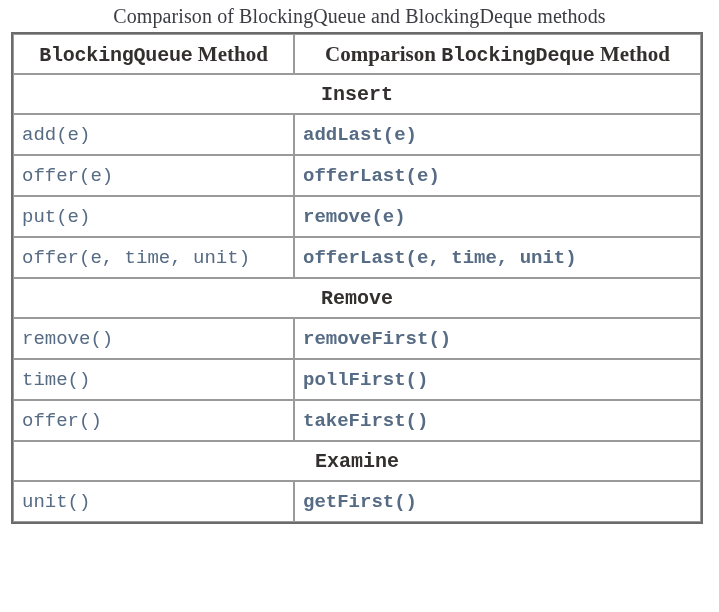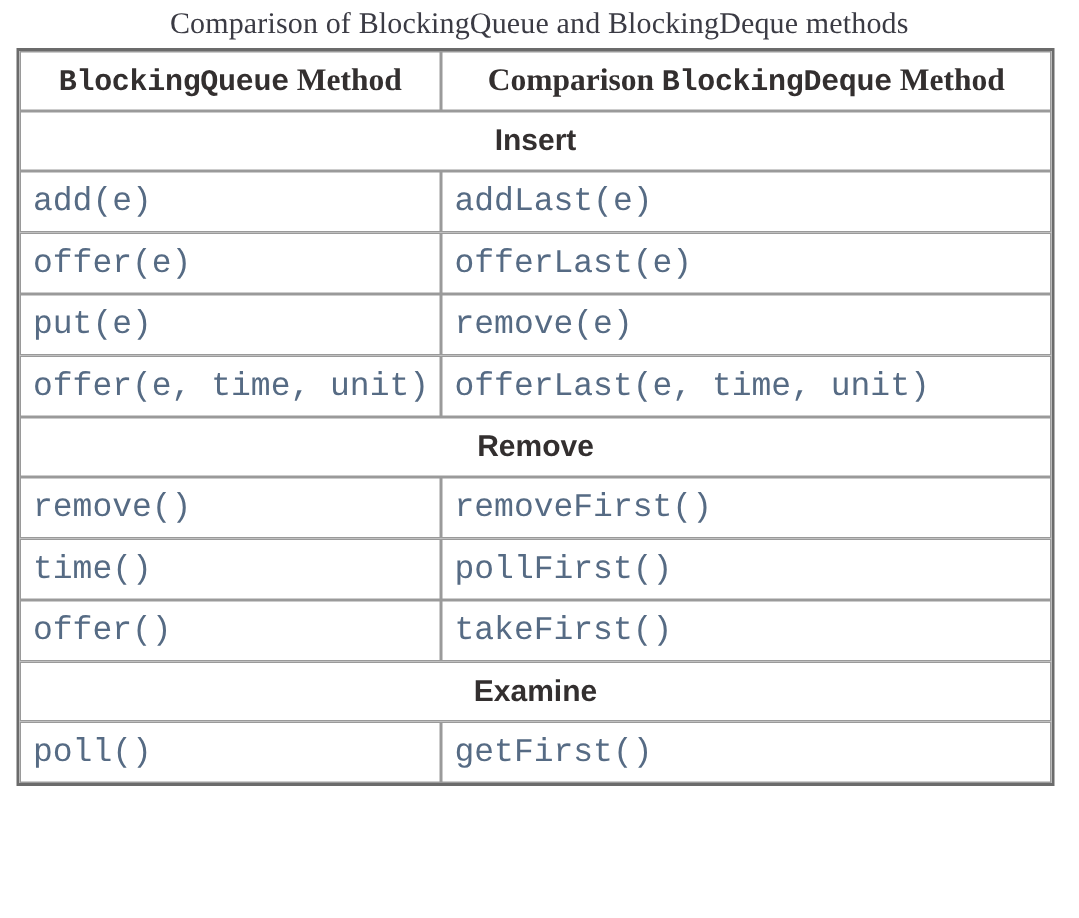--- a/index.html
+++ b/index.html
@@ -66,37 +66,38 @@
   tr.head th .mono {
     font-family: "Liberation Mono", "DejaVu Sans Mono", monospace;
     font-weight: bold;
     font-size: 20px;
     letter-spacing: -0.2px;
   }
   
   tr.section td {
     height: 38px;
     text-align: center;
-    font-family: Liberation Sans, sans-serif;
+    font-family: Liberation Mono, monospace;
     font-weight: bold;
     font-size: 20px;
     color: #332f2f;
   }
   
   tr.data td {
     height: 39px;
     font-family: "Liberation Mono", "DejaVu Sans Mono", monospace;
-    font-size: 22px;
+    font-size: 19px;
     color: #566b84;
     text-align: left;
     white-space: pre;
     letter-spacing: 0px;
   }
   tr.data td.right {
     color: #566b84;
+    font-weight: bold;
   }
 </style>
 </head>
 <body>
 
 <div id="page">
 
   <div id="caption">Comparison of BlockingQueue and BlockingDeque methods</div>
 
   <div id="table-wrap">
@@ -146,21 +147,21 @@
         </tr>
         <tr class="data">
           <td>offer()</td>
           <td class="right">takeFirst()</td>
         </tr>
 
         <tr class="section">
           <td colspan="2">Examine</td>
         </tr>
         <tr class="data">
-          <td>poll()</td>
+          <td>unit()</td>
           <td class="right">getFirst()</td>
         </tr>
 
       </tbody>
     </table>
   </div>
 
 </div>
 
 </body></html>

